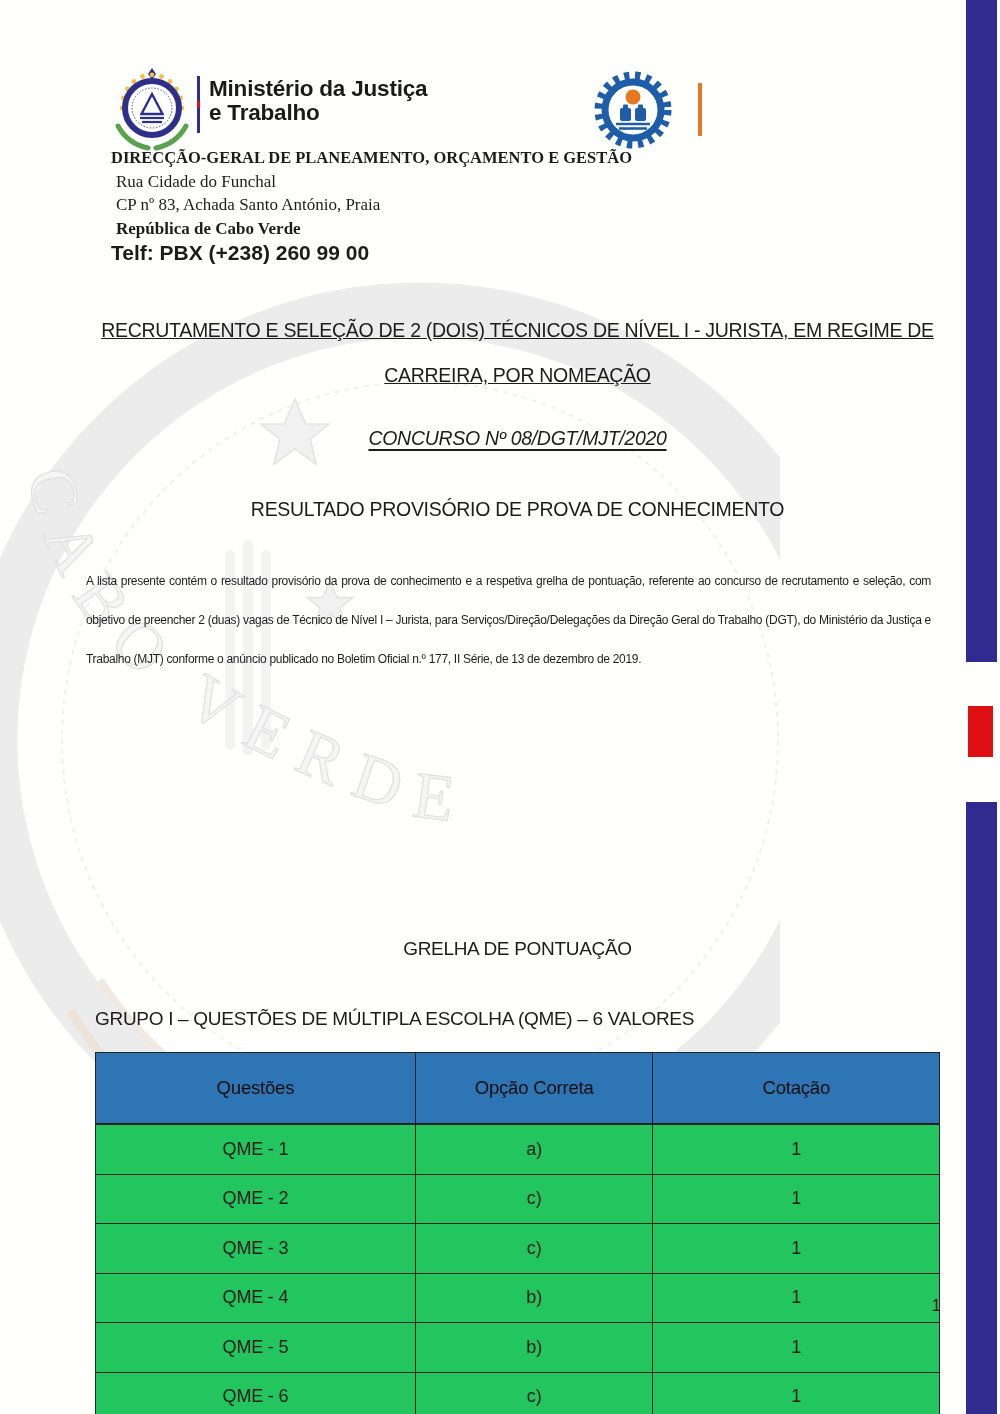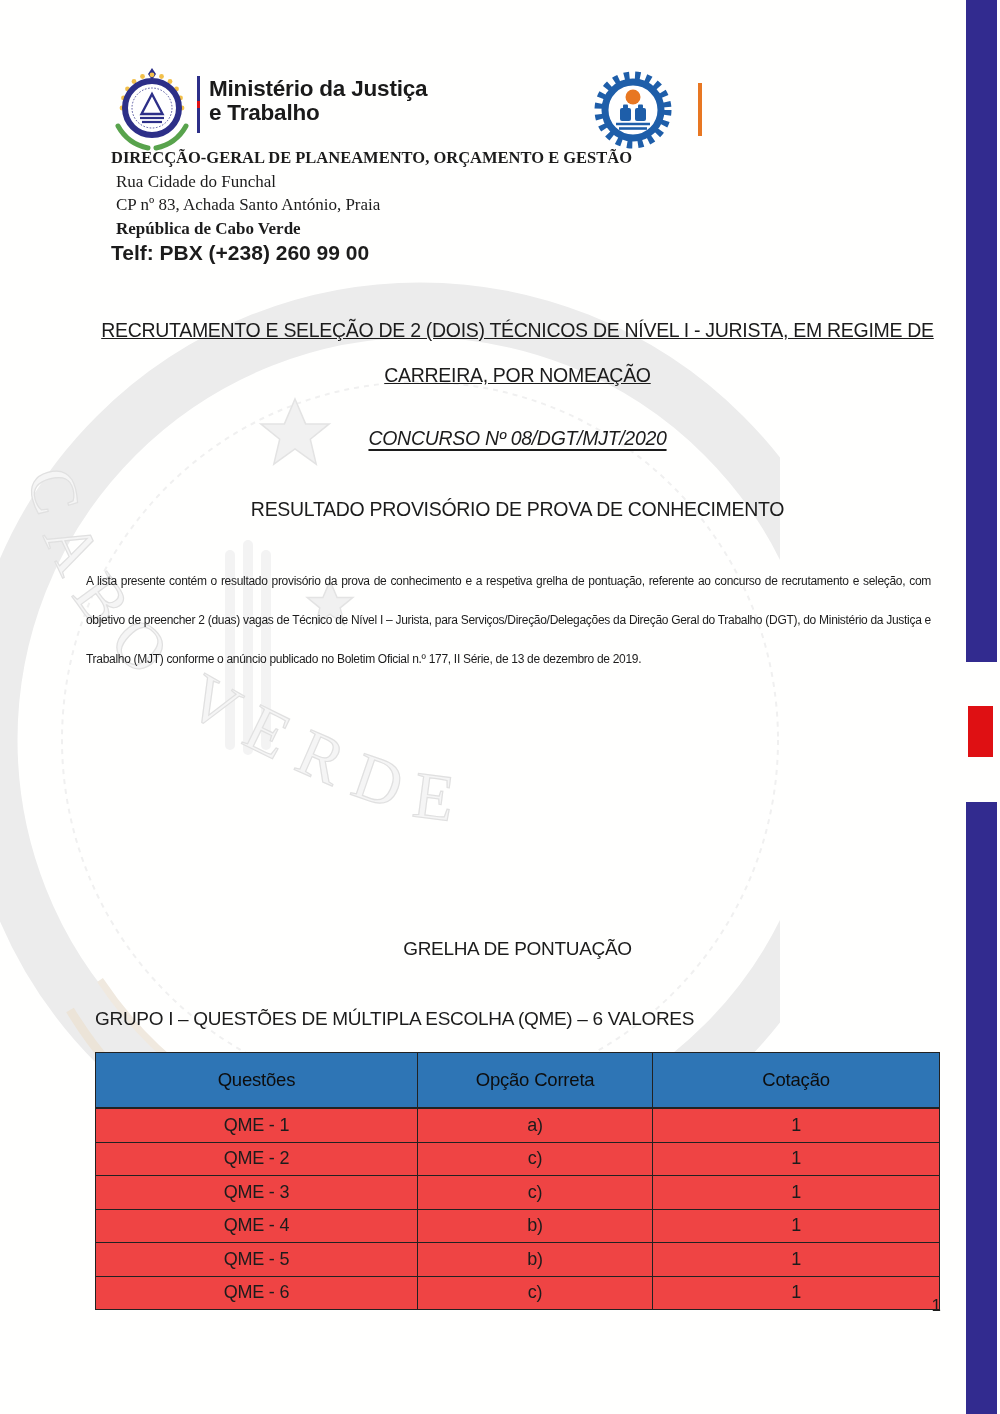--- a/index.html
+++ b/index.html
@@ -58,28 +58,28 @@
   .p2{top:786px;}
   .grelha{top:938px;font-size:19px;}
   .grupo{position:absolute;left:95px;top:1008px;font-size:19px;letter-spacing:-0.3px;}
   
   .results-table{
     position:absolute;left:95px;top:1052px;width:845px;
     border-collapse:collapse;table-layout:fixed;
     font-size:18px;letter-spacing:-0.2px;
   }
   .results-table th,.results-table td{
-    border:1.5px solid #222;text-align:center;padding:4px;
+    border:1.5px solid #222;text-align:center;padding:12px;
   }
   .results-table th{
     background:var(--table-header-blue);
     color:#0d0d0d;font-weight:normal;font-size:18.5px;
     height:46px;border-bottom-width:2.5px;
   }
-  .results-table td{height:24.5px;background:#ef4444;}
+  .results-table td{height:24.5px;background:#22c55e;}
   .col-q{width:38.3%;}
   .col-o{width:27.7%;}
   .col-c{width:34%;}
   
   .bar{position:absolute;right:3px;width:31px;background:var(--side-bar-blue);z-index:2;}
   .bar-top{top:0;height:662px;}
   .bar-bottom{top:802px;height:612px;}
   .bar-red{position:absolute;right:7px;width:25px;top:706px;height:51px;background:var(--accent-red);z-index:2;}
   .page-number{position:absolute;right:59px;top:1296px;font-size:17px;}
   

